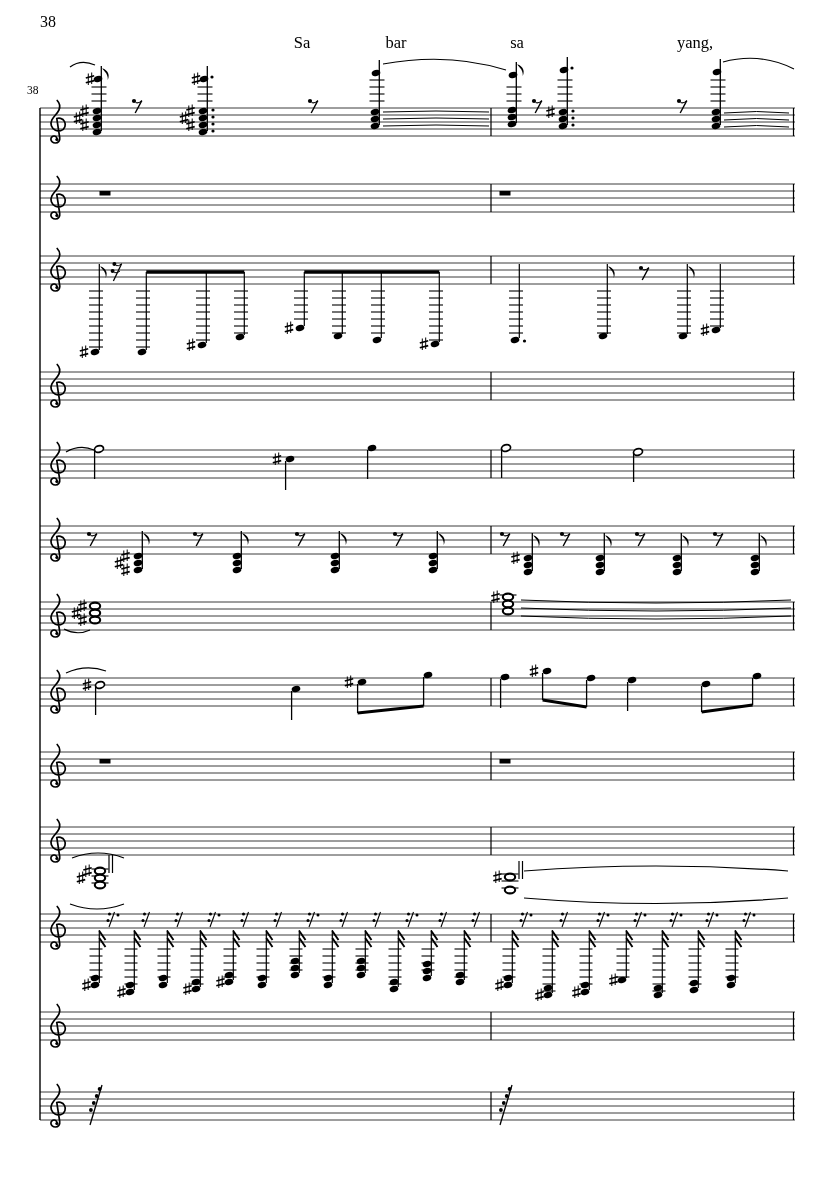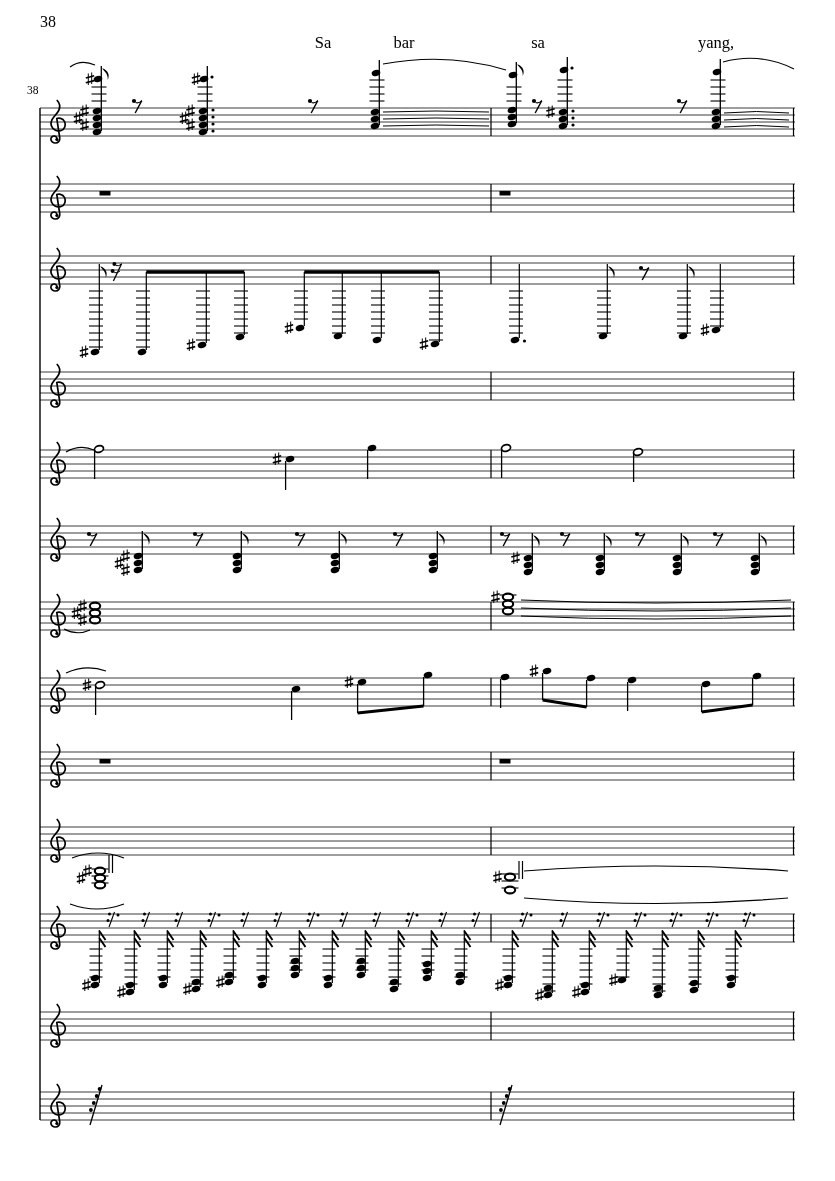--- a/index.html
+++ b/index.html
@@ -1,32 +1,32 @@
 <!DOCTYPE html>
 <html><head>
 <meta charset="utf-8">
 <style>
   html,body{margin:0;padding:0;background:#ffffff;}
   body{width:835px;height:1181px;overflow:hidden;position:relative;
        font-family:"Liberation Serif", serif;color:#000;}
   .page{position:relative;width:835px;height:1181px;background:#fff;}
   .pgnum{position:absolute;left:40px;top:13px;font-size:16px;}
   .mnum{position:absolute;left:27px;top:84px;font-size:11.5px;}
-  .lyr{position:absolute;top:33px;transform:translateX(-50%);font-size:16.5px;white-space:nowrap;margin-left:21px;}
+  .lyr{position:absolute;top:33px;transform:translateX(-50%);font-size:16.5px;white-space:nowrap;}
   svg{position:absolute;left:0;top:0;}
 </style>
 </head>
 <body>
 
 <div class="page">
   <div class="pgnum">38</div>
   <div class="mnum">38</div>
   <div>
     <span class="lyr" style="left: 302px;">Sa</span>
-    <span class="lyr" style="left: 383px;">bar</span>
+    <span class="lyr" style="left: 396px;">bar</span>
     <span class="lyr" style="left: 517px;">sa</span>
     <span class="lyr" style="left: 695px;">yang,</span>
   </div>
   <svg id="score-svg" width="835" height="1181">
       <g>
         <line x1="40" y1="108" x2="795" y2="108" stroke="#3d3d3d" stroke-width="1"></line>
         <line x1="40" y1="115" x2="795" y2="115" stroke="#3d3d3d" stroke-width="1"></line>
         <line x1="40" y1="122" x2="795" y2="122" stroke="#3d3d3d" stroke-width="1"></line>
         <line x1="40" y1="129" x2="795" y2="129" stroke="#3d3d3d" stroke-width="1"></line>
         <line x1="40" y1="136" x2="795" y2="136" stroke="#3d3d3d" stroke-width="1"></line>

